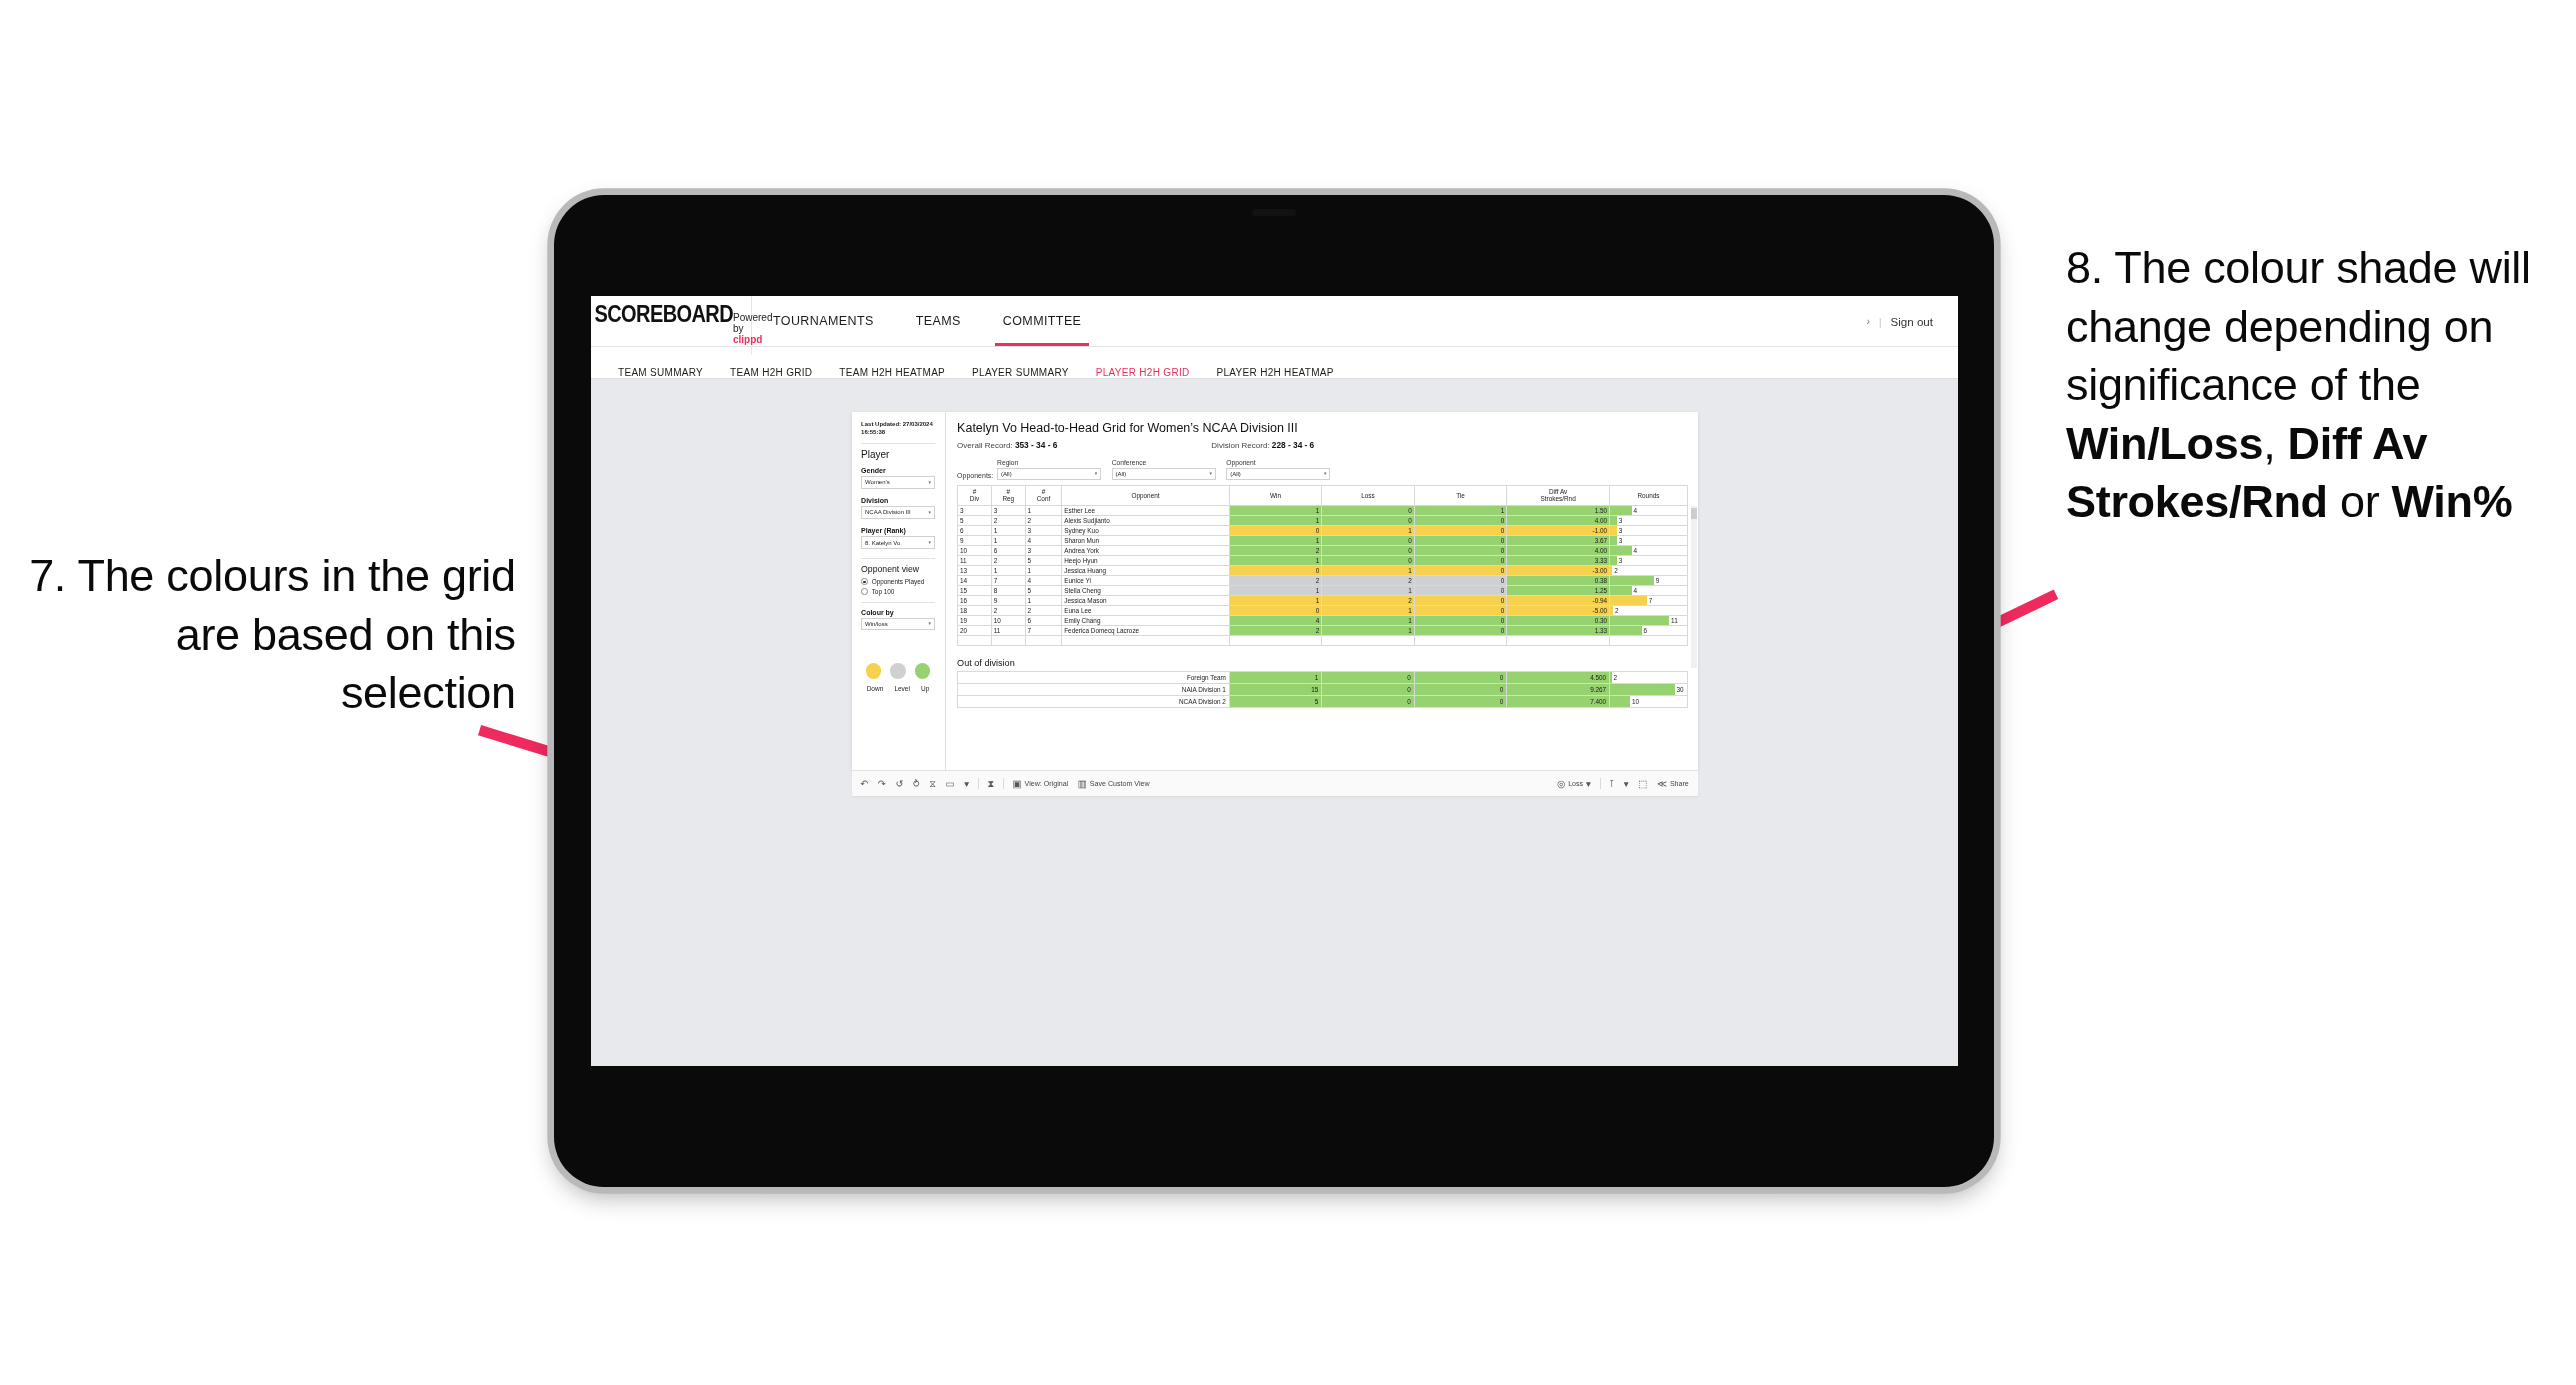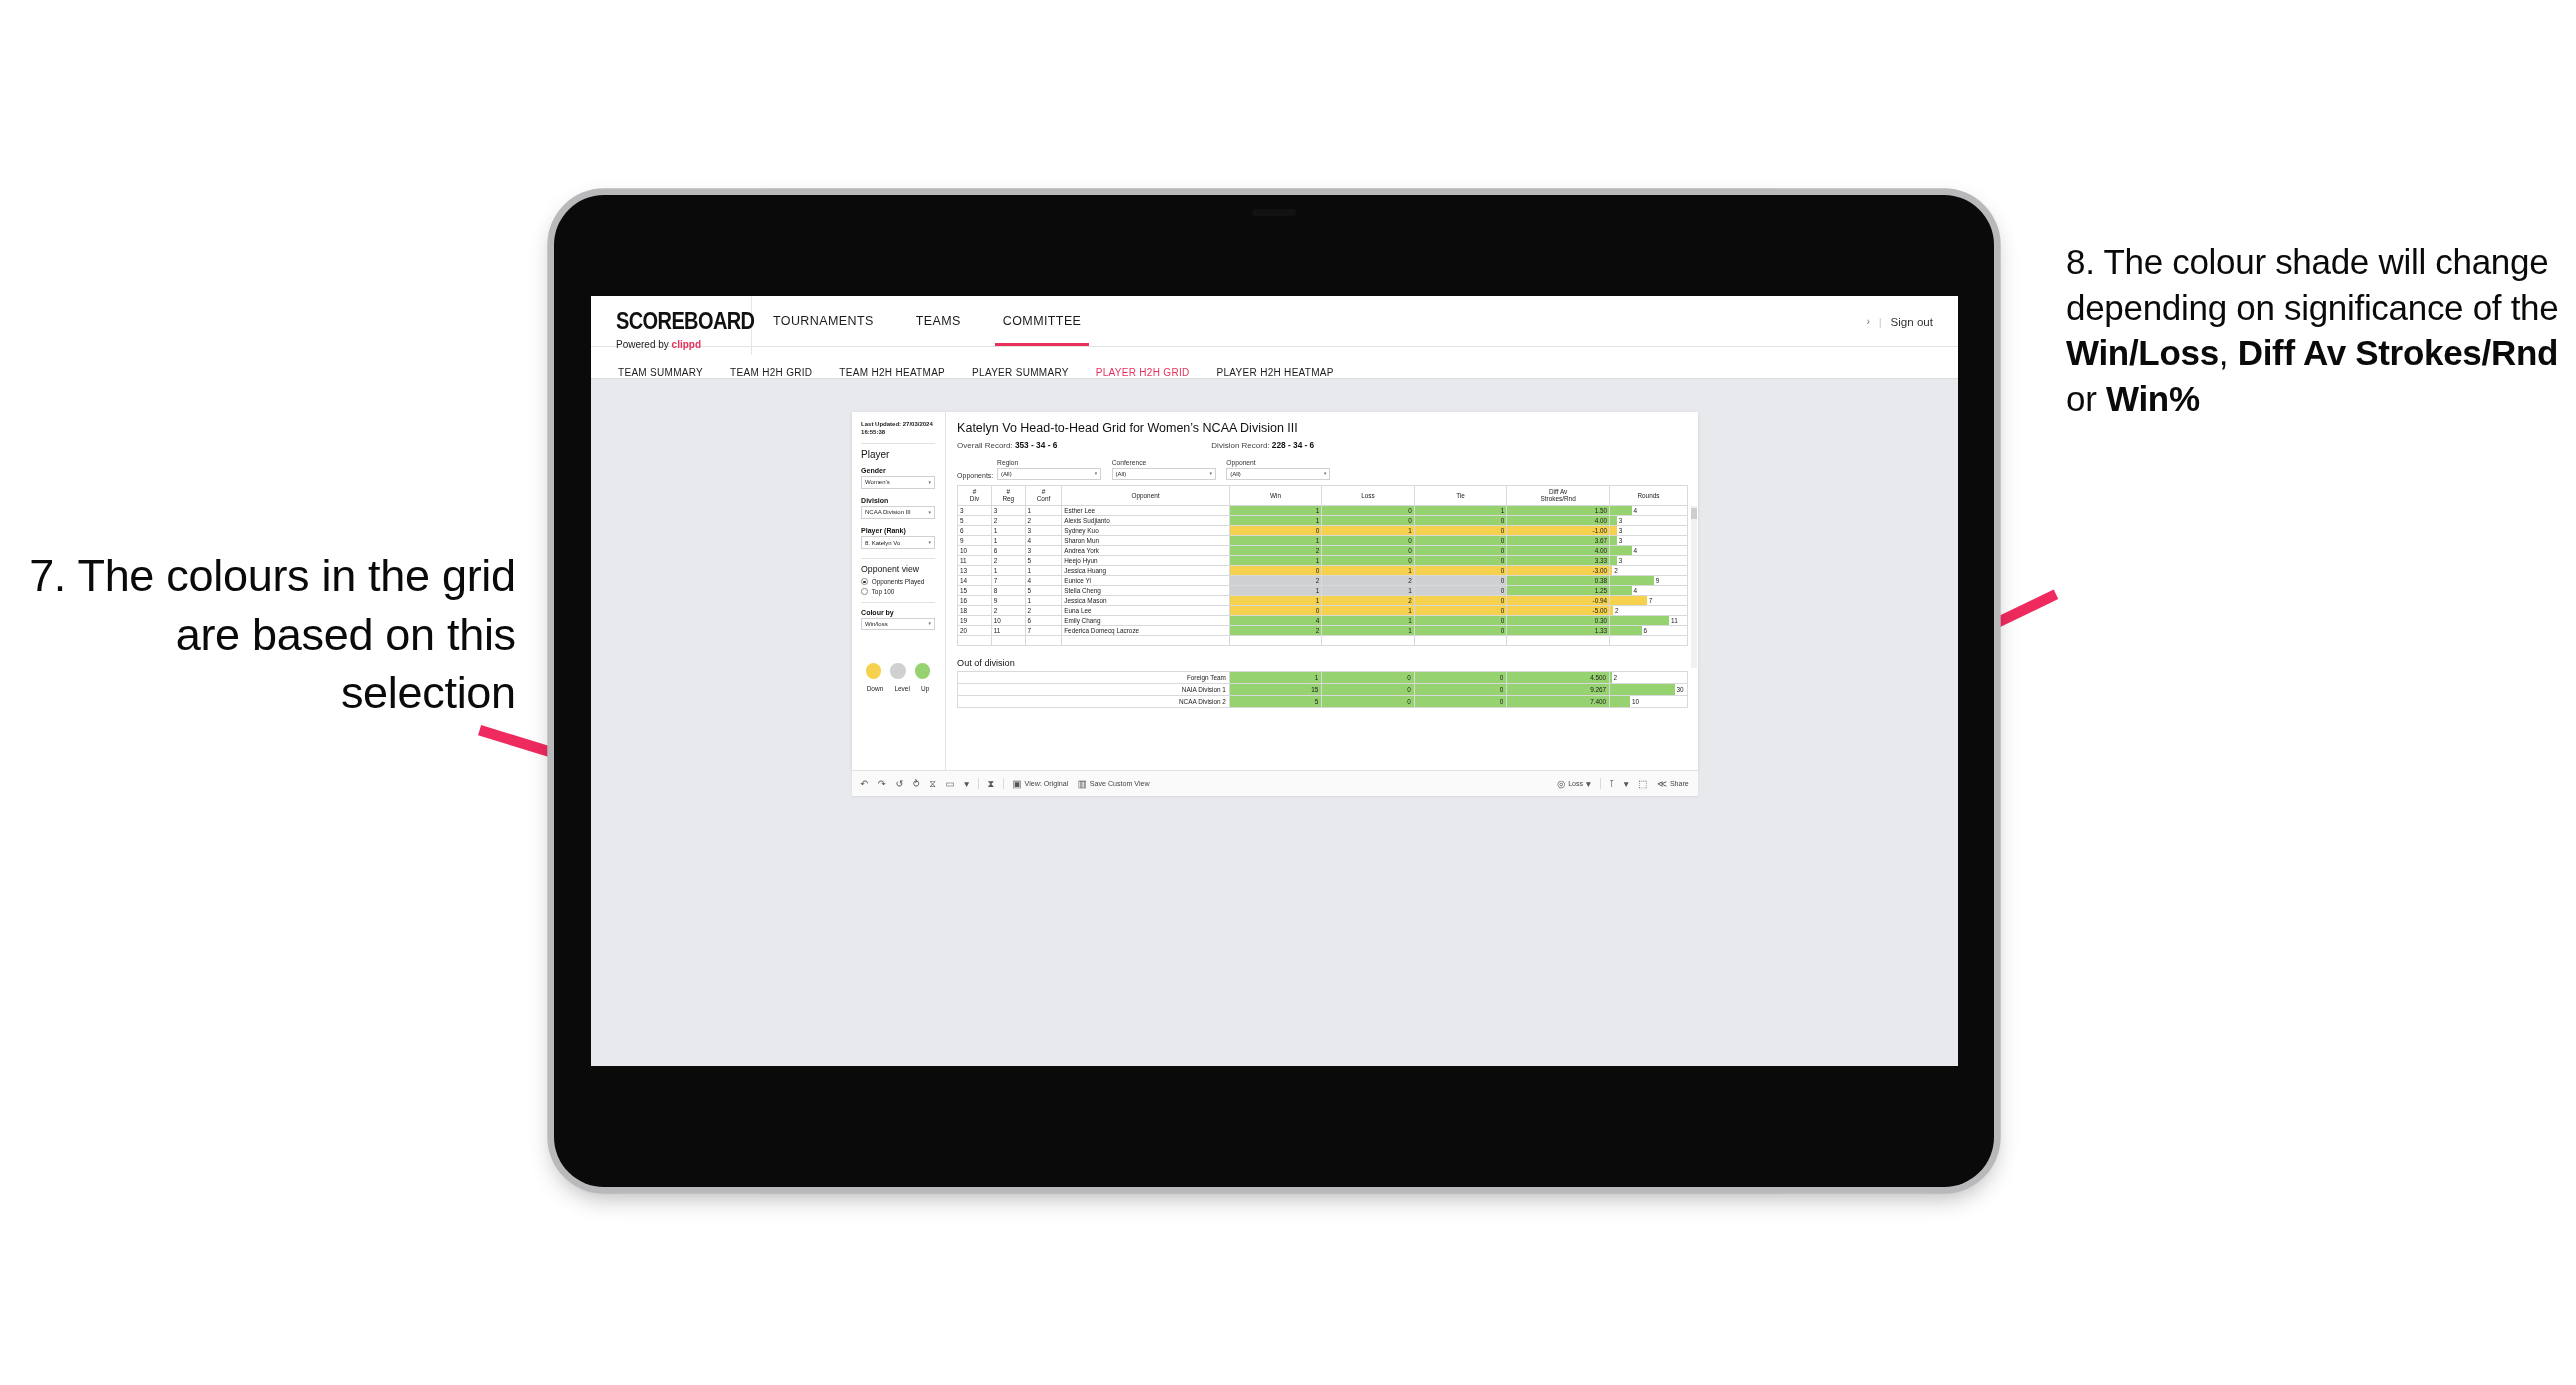--- a/index.html
+++ b/index.html
@@ -3,41 +3,41 @@
 <meta charset="utf-8">
 <style>
   html,body{margin:0;padding:0;background:#ffffff;}
   body{width:2576px;height:1386px;position:relative;overflow:hidden;
        font-family:"Liberation Sans", sans-serif;color:#111;}
 
   
   .anno{position:absolute;font-family:"Liberation Sans",sans-serif;
         color:#0a0a0a;line-height:1.30;letter-spacing:-0.3px;}
   #anno-left{left:5.8px;top:547px;width:510px;font-size:45px;text-align:right;}
-  #anno-right{left:2066px;top:239px;width:501px;font-size:35px;}
+  #anno-right{left:2066px;top:239px;width:501px;font-size:45px;}
   #anno-right b{font-weight:bold;}
 
   
   .arrow-svg{position:absolute;left:0;top:0;width:2576px;height:1386px;
              pointer-events:none;}
 
   
   #tablet{position:absolute;left:554px;top:195px;width:1440px;height:992px;
           background:#0a0a0a;border-radius:50px;
           box-shadow:0 0 0 6.7px #b9b9bb, 0 9.6px 25px rgba(0,0,0,.30);}
   #tablet .cam{position:absolute;left:50%;top:13.5px;transform:translateX(-50%);
           width:44px;height:7.7px;border-radius:4.8px;background:#121212;}
   #screen{position:absolute;left:37px;top:101px;width:1367px;height:770px;
           background:#e7e9ec;overflow:hidden;}
 
   
   .app-top{height:50px;background:#fff;display:flex;align-items:center;
            border-bottom:1px solid #e3e3e3;position:relative;}
   .brand{padding:18px 0 0 25px;width:135px;border-right:1px solid #e6e6e6;
-         height:100%;display:flex;flex-direction:column;justify-content:center;}
+         height:100%;display:flex;justify-content:center;}
   .brand-title{font-size:20px;font-weight:bold;letter-spacing:-0.6px;
          font-family:"Liberation Sans",sans-serif;color:#111;
          transform:scaleY(1.18);transform-origin:left center;}
   .brand-sub{font-size:10px;color:#222;margin-top:6.7px;}
   .brand-sub .cl{color:#e8305a;font-weight:bold;}
   .topnav{display:flex;align-items:stretch;height:100%;}
   .topnav .item{display:flex;align-items:center;padding:0 21px;font-size:12.5px;
          letter-spacing:0.4px;color:#1b1b1b;position:relative;cursor:pointer;}
   .topnav .item.active:after{content:"";position:absolute;left:13.5px;right:13.5px;
          bottom:0;height:2.9px;background:#e8305a;}

